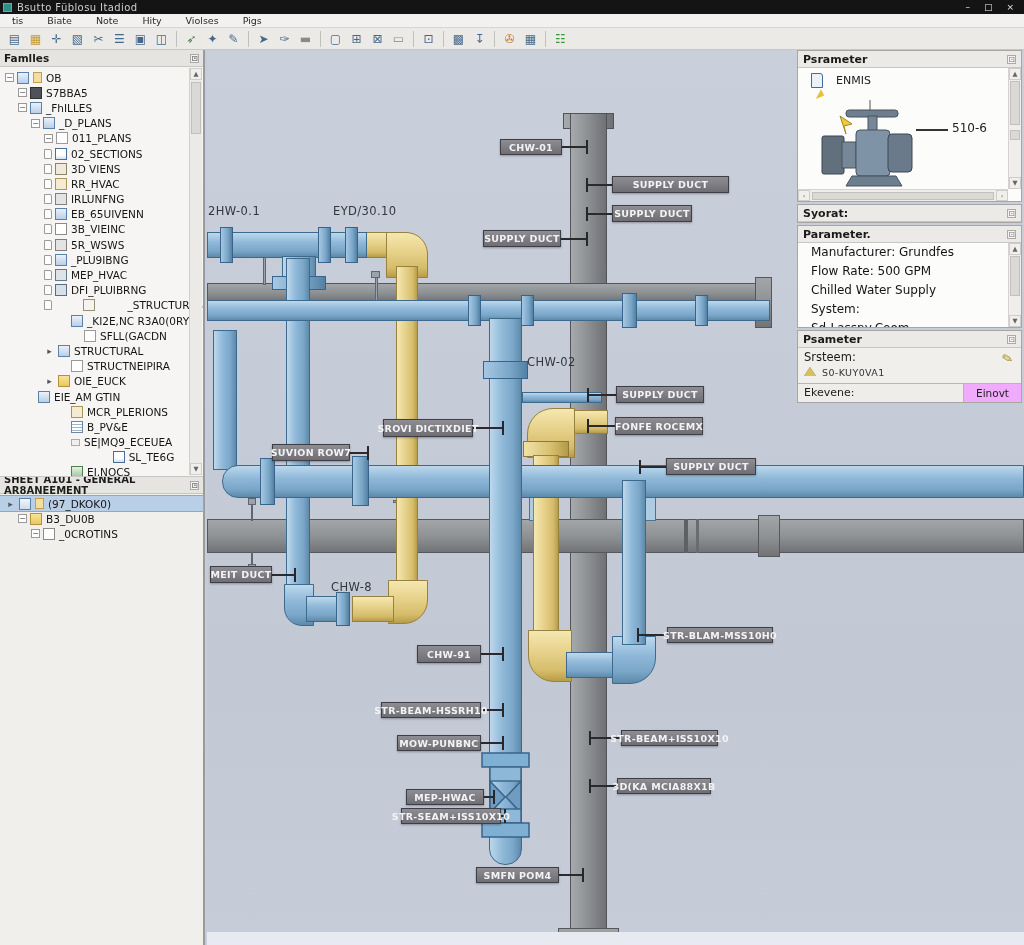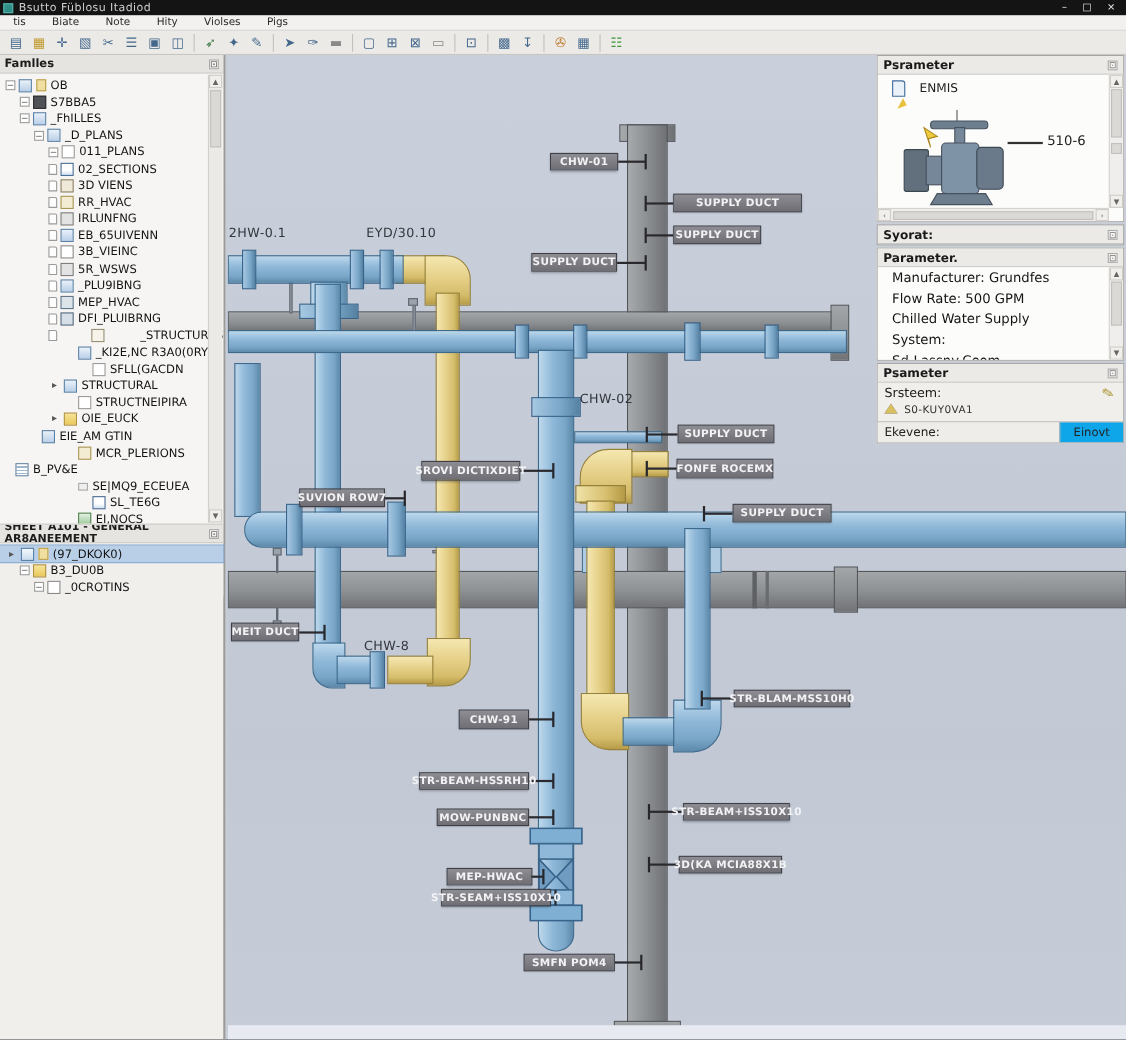--- a/index.html
+++ b/index.html
@@ -107,21 +107,21 @@
   .parbody{position:relative;height:84px;background:#fcfcfb;overflow:hidden;}
   .prow{padding-left:13px;height:19px;line-height:19px;font-size:12px;color:#141414;white-space:nowrap;}
   .p4body{position:relative;height:54px;background:#f1efec;}
   .p4sys{position:absolute;left:6px;top:2px;font-size:11.5px;color:#1a1a1a;}
   .p4edit{position:absolute;right:8px;top:3px;font-size:13px;color:#a8922e;transform:rotate(-15deg);}
   .p4val{position:absolute;left:24px;top:19px;font-size:9.5px;color:#333;letter-spacing:.4px;}
   .p4tri{position:absolute;left:6px;top:19px;width:0;height:0;border-left:6px solid transparent;
          border-right:6px solid transparent;border-bottom:9px solid #d8c060;filter:drop-shadow(0 0 0.5px #557);}
   .p4row{position:absolute;left:0;right:0;bottom:0;height:19px;border-top:1px solid #b8b6b2;display:flex;}
   .p4field{flex:1;padding:2px 0 0 6px;font-size:11px;color:#222;background:#efedea;}
-  .p4btn{width:58px;border-left:1px solid #b8b6b2;background:#0ea5e9;display:flex;align-items:center;
+  .p4btn{width:58px;border-left:1px solid #b8b6b2;background:#f0abfc;display:flex;align-items:center;
          justify-content:center;font-size:10.5px;color:#222;}
 </style>
 </head>
 <body>
 
 <div id="root">
 
   <div class="titlebar">
     <span class="appicon"></span>
     <span class="wtitle">Bsutto Füblosu Itadiod</span>
@@ -291,31 +291,31 @@
           <div class="trow" style="padding-left: 24px;">
             <span class="pre pre-none"></span>
             <span class="ti ti-grid-blue"></span>
             <span class="tlabel">EIE_AM GTIN</span>
           </div>
           <div class="trow" style="padding-left: 57px;">
             <span class="pre pre-none"></span>
             <span class="ti ti-lock"></span>
             <span class="tlabel">MCR_PLERIONS</span>
           </div>
-          <div class="trow" style="">
+          <div class="trow" style="padding-left: 57px;">
             <span class="pre pre-none"></span>
             <span class="ti ti-list"></span>
             <span class="tlabel">B_PV&amp;E</span>
           </div>
           <div class="trow" style="padding-left: 57px;">
             <span class="pre pre-none"></span>
             <span class="ti ti-tiny"></span>
             <span class="tlabel">SE|MQ9_ECEUEA</span>
           </div>
-          <div class="trow" style="padding-left: 70px;">
+          <div class="trow" style="padding-left: 70px; justify-content: center;">
             <span class="pre pre-none"></span>
             <span class="ti ti-calendar-blue"></span>
             <span class="tlabel">SL_TE6G</span>
           </div>
           <div class="trow" style="padding-left: 57px; text-align: right;">
             <span class="pre pre-none"></span>
             <span class="ti ti-grid-green"></span>
             <span class="tlabel">EI,NOCS</span>
           </div>
         </div>

